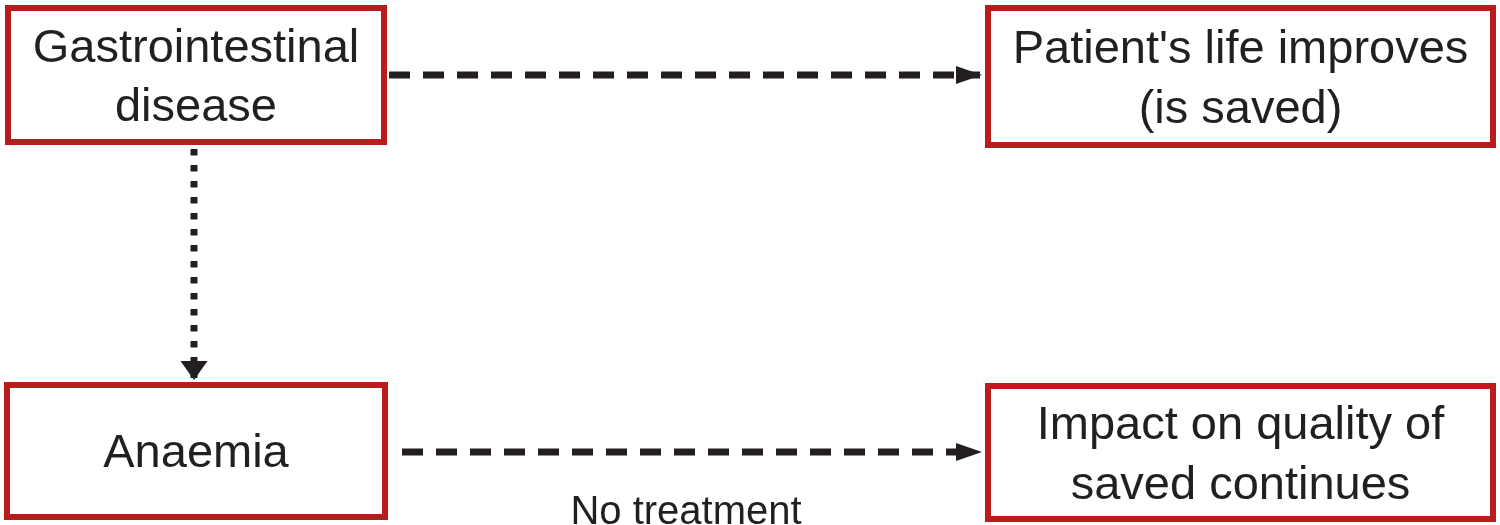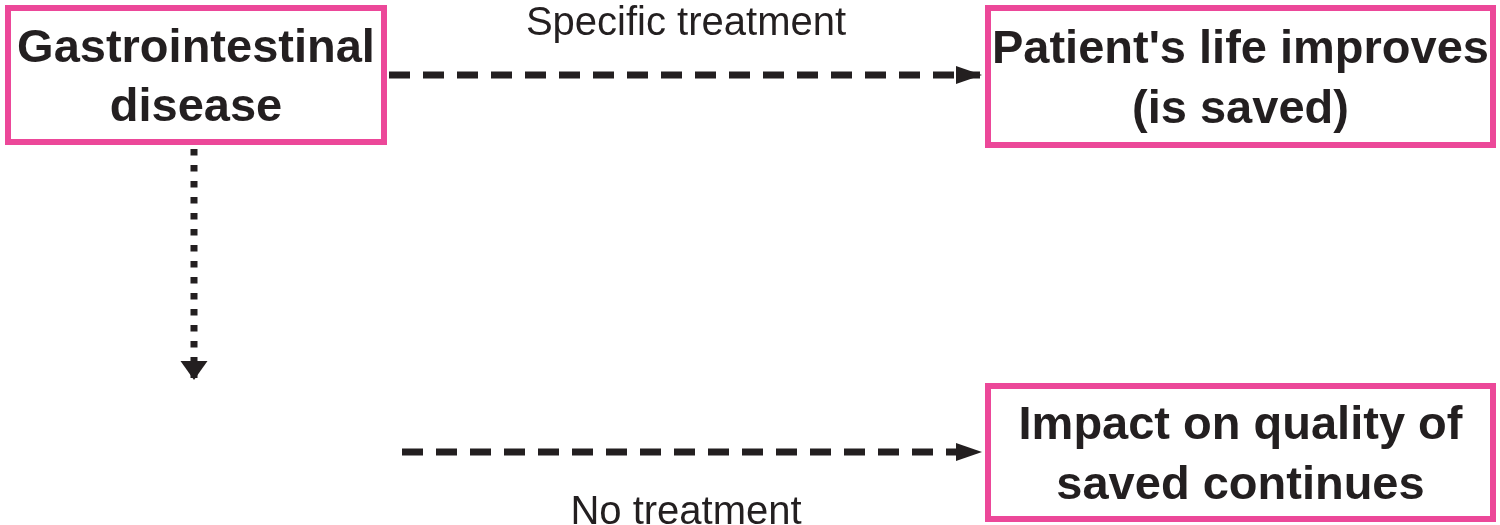--- a/index.html
+++ b/index.html
@@ -21,27 +21,26 @@
     left: 0;
     top: 0;
     width: 1500px;
     height: 525px;
     z-index: 0;
   }
   .node {
     position: absolute;
     box-sizing: border-box;
     background: #ffffff;
-    border: 6px solid #ec4899;
+    border: 6px solid #b91c1c;
     display: flex;
     align-items: center;
     justify-content: center;
     text-align: center;
     z-index: 1;
-    font-weight: bold;
   }
   .node-label {
     font-size: 47px;
     line-height: 1.26;
     white-space: pre-line;
     letter-spacing: 0px;
   }
   .node-gi      { left: 5px;   top: 5px;   width: 382px; height: 140px; }
   .node-improve { left: 985px; top: 5px;   width: 511px; height: 143px; text-align: center; }
   .node-anaemia { left: 4px;   top: 382px; width: 384px; height: 138px; }
@@ -81,23 +80,25 @@
   <div class="node node-gi">
     <div class="node-label">Gastrointestinal
 disease</div>
   </div>
 
   <div class="node node-improve">
     <div class="node-label">Patient's life improves
 (is saved)</div>
   </div>
 
+  <div class="node node-anaemia">
+    <div class="node-label">Anaemia</div>
+  </div>
 
   <div class="node node-impact">
     <div class="node-label">Impact on quality of
 saved continues</div>
   </div>
 
-  <div class="edge-label edge-label-top">Specific treatment</div>
 
   <div class="edge-label edge-label-bottom">No treatment</div>
 
 </div>
 
 </body></html>

